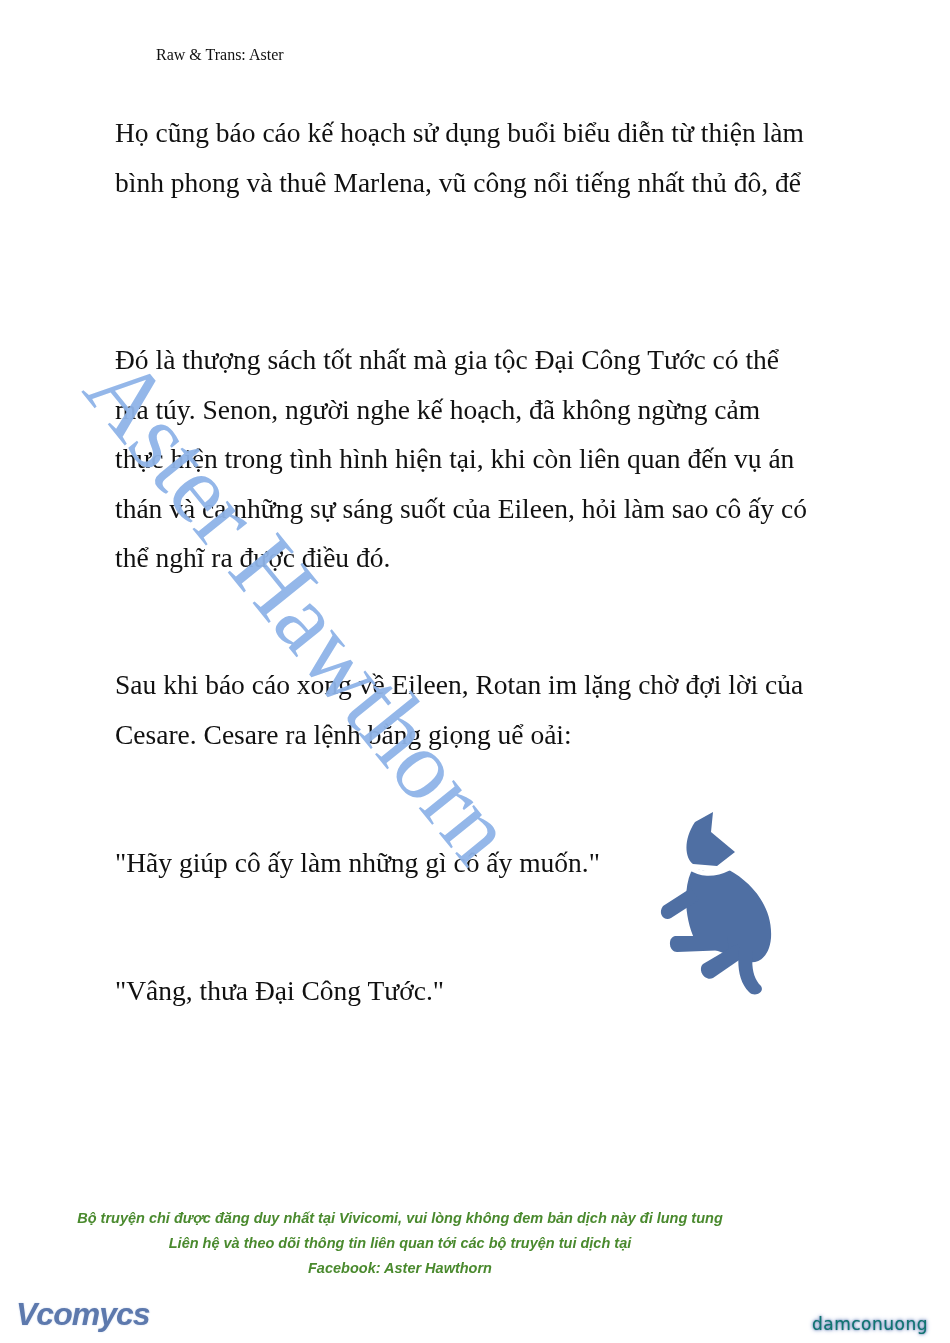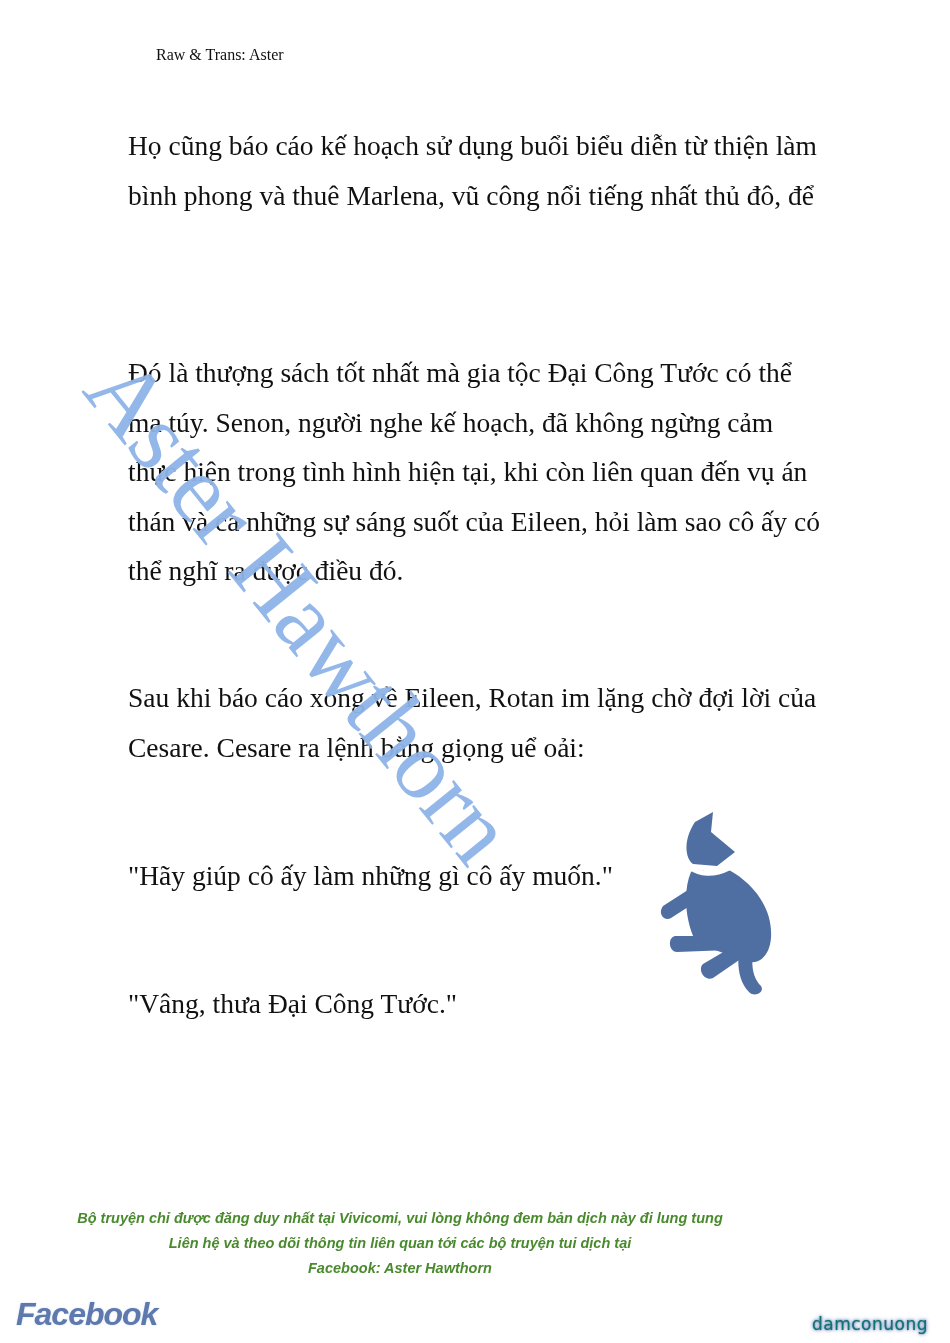--- a/index.html
+++ b/index.html
@@ -5,21 +5,21 @@
     html, body { margin: 0; padding: 0; background: #ffffff; }
     body { width: 950px; height: 1343px; position: relative; overflow: hidden; }
     .page { position: absolute; left: 0; top: 0; width: 950px; height: 1343px; background: #ffffff; }
     .header {
       position: absolute; left: 116px; top: 46px;
       font-family: Liberation Serif, serif; font-size: 16px; color: #111; margin-left: 40px;
     }
     .para {
       position: absolute; left: 115px; width: 740px;
       font-family: "Liberation Serif", serif; font-size: 27.5px; line-height: 49.5px;
-      color: #111; margin: 13px; white-space: nowrap;
+      color: #111; margin: 0; white-space: nowrap;
     }
     .para .line { display: block; }
     .watermark {
       position: absolute; left: 128px; top: 585px;
       font-family: "Liberation Serif", serif; font-size: 98px; color: #8fb4e8;
       transform: rotate(51deg); transform-origin: 0 0;
       white-space: nowrap; opacity: 0.95; pointer-events: none;
       letter-spacing: -1px;
     }
     .watermark { left: 150px; top: 335px; transform-origin: 0 0; }
@@ -93,16 +93,16 @@
       <path d="M84 140 L98 140 C96 156 98 168 106 176 C110 182 100 188 94 182 C84 172 82 156 84 140 Z"></path>
     </g>
 
     <path d="M36 58 C44 64 58 66 74 58" stroke="#ffffff" stroke-width="5" fill="none"></path>
   </svg>
 
   <div class="footer" style="top:1210px;">Bộ truyện chỉ được đăng duy nhất tại Vivicomi, vui lòng không đem bản dịch này đi lung tung</div>
   <div class="footer" style="top:1235px;">Liên hệ và theo dõi thông tin liên quan tới các bộ truyện tui dịch tại</div>
   <div class="footer" style="top:1260px;">Facebook: Aster Hawthorn</div>
 
-  <div class="logo-left">Facebook</div>
+  <div class="logo-left">Vcomycs</div>
   <div class="logo-right">damconuong</div>
 
 </div>
 
 </body></html>

